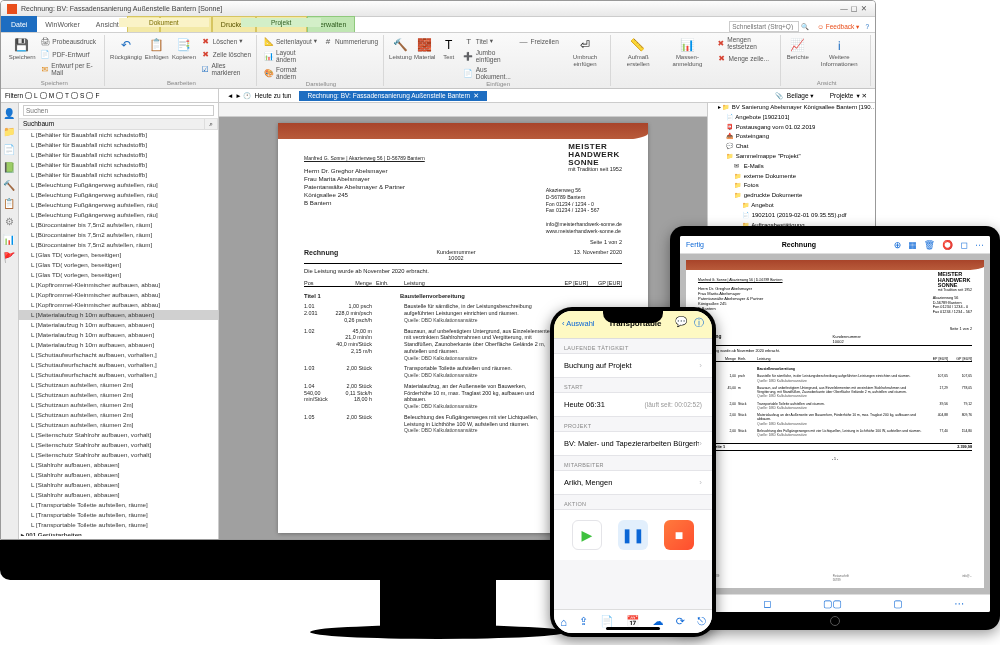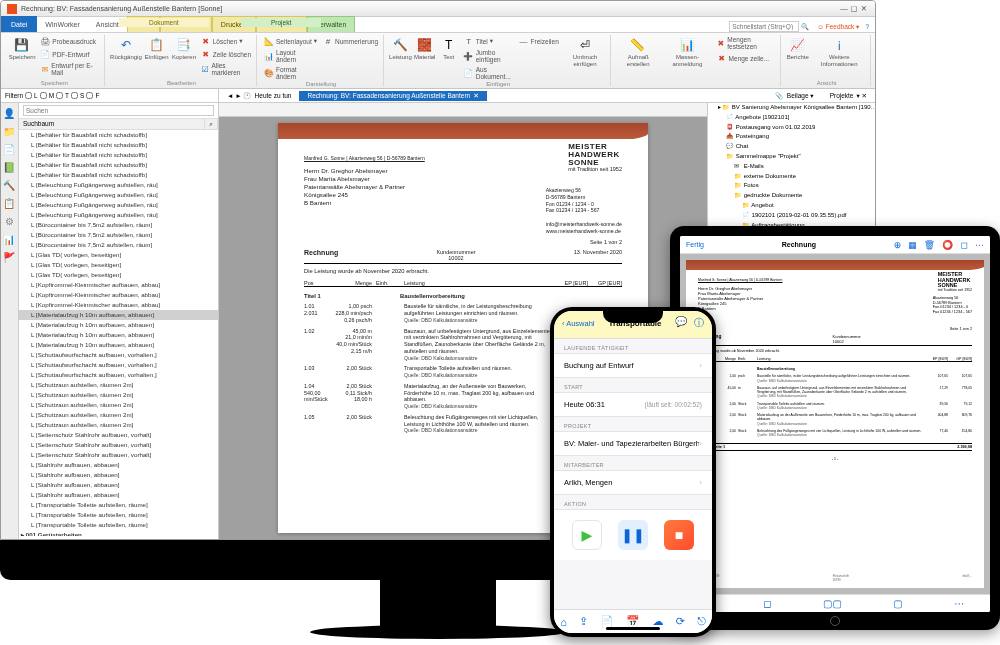--- a/index.html
+++ b/index.html
@@ -636,21 +636,21 @@
       <div class="back">‹ <span>Auswahl</span></div>
       <div class="ttl">Transportable</div>
       <div class="ricons">
         <span>💬</span>
         <span>ⓘ</span>
       </div>
     </div>
     <div class="phone-body">
       <div class="psect-lbl">LAUFENDE TÄTIGKEIT</div>
       <div class="pcell">
-          <span>Buchung auf Entwurf</span>
+          <span>Buchung auf Projekt</span>
           <span class="chev">›</span>
         </div>
       <div class="psect-lbl">START</div>
       <div class="pcell">
           <span>Heute 06:31</span>
           <span class="sub">(läuft seit: 00:02:52)</span>
         </div>
       <div class="psect-lbl">PROJEKT</div>
       <div class="pcell">
           <span style="overflow:hidden;white-space:nowrap;">BV: Maler- und Tapezierarbeiten Bürgerhaus…</span>

